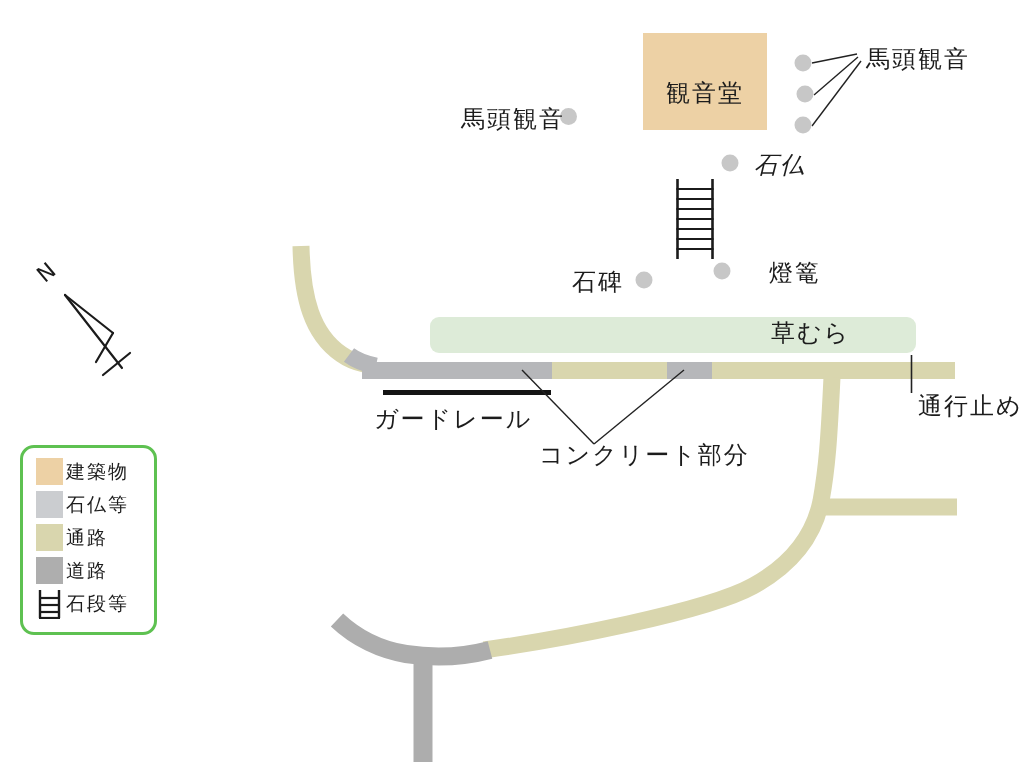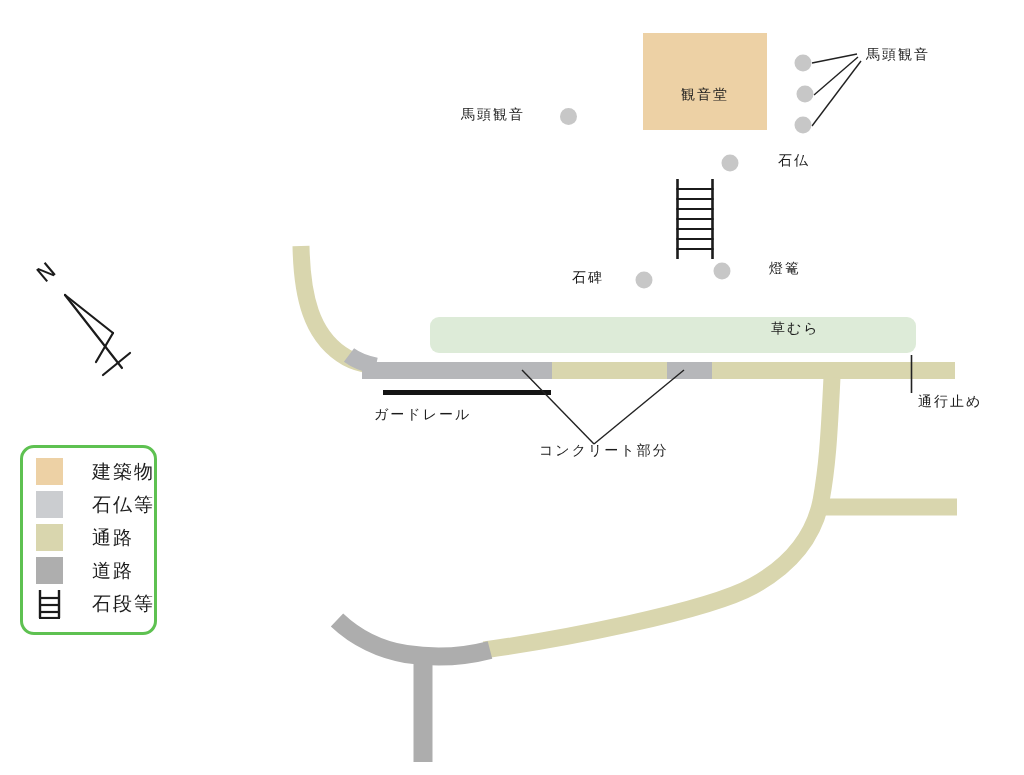--- a/index.html
+++ b/index.html
@@ -7,21 +7,21 @@
     position:relative;
     width:1024px;height:775px;
     background:#ffffff;
     overflow:hidden;
     font-family:"DejaVu Sans","Liberation Sans",sans-serif;
     color:#1c1c1c;
   }
   .layer{position:absolute;left:0;top:0;width:1024px;height:775px;}
   .lbl{
     position:absolute;
-    font-size:14px;
+    font-size:24px;
     letter-spacing:2px;
     line-height:1.15;
     color:#1c1c1c;
     white-space:nowrap;
   }
   .building-label-box{
     position:absolute;left:643px;top:33px;width:124px;height:122px;
     display:flex;align-items:center;justify-content:center;
   }
   .building-label-box .lbl{position:static;}
@@ -34,21 +34,21 @@
   .legend{
     position:absolute;left:20px;top:445px;
     width:137px;height:190px;
     box-sizing:border-box;
     border:3px solid #5ec151;
     border-radius:14px;
     padding:10px 0 0 13px;
     display:flex;flex-direction:column;gap:6px;
     background:#ffffff;
   }
-  .legend-row{display:flex;align-items:center;gap:29px;height:27px;}
+  .legend-row{display:flex;align-items:center;gap:3px;height:27px;}
   .swatch{width:27px;height:27px;flex:0 0 27px;}
   .swatch-building{background:#edd1a5;}
   .swatch-stone{background:#cbcdd0;}
   .swatch-path{background:#d9d6ae;}
   .swatch-road{background:#aeaeae;}
   .legend-row .lbl{position:static;font-size:19px;}
 </style>
 </head>
 <body>
 
@@ -115,21 +115,21 @@
   </svg>
 
   <div class="compass-n">N</div>
 
   <div class="building-label-box">
     <div class="lbl">観音堂</div>
   </div>
 
   <div class="lbl" style="left:461px;top:106px;">馬頭観音</div>
   <div class="lbl" style="left:866px;top:46px;">馬頭観音</div>
-  <div class="lbl" style="left:778px;top:152px;">石仏</div>
+  <div class="lbl" style="left:754px;top:152px;font-style:italic;">石仏</div>
   <div class="lbl" style="left:572px;top:269px;">石碑</div>
   <div class="lbl" style="left:769px;top:260px;">燈篭</div>
   <div class="lbl" style="left:771px;top:320px;">草むら</div>
   <div class="lbl" style="left:374px;top:406px;">ガードレール</div>
   <div class="lbl" style="left:539px;top:442px;">コンクリート部分</div>
   <div class="lbl" style="left:918px;top:393px;">通行止め</div>
 
   <div class="legend">
     <div class="legend-row">
       <div class="swatch swatch-building"></div>

